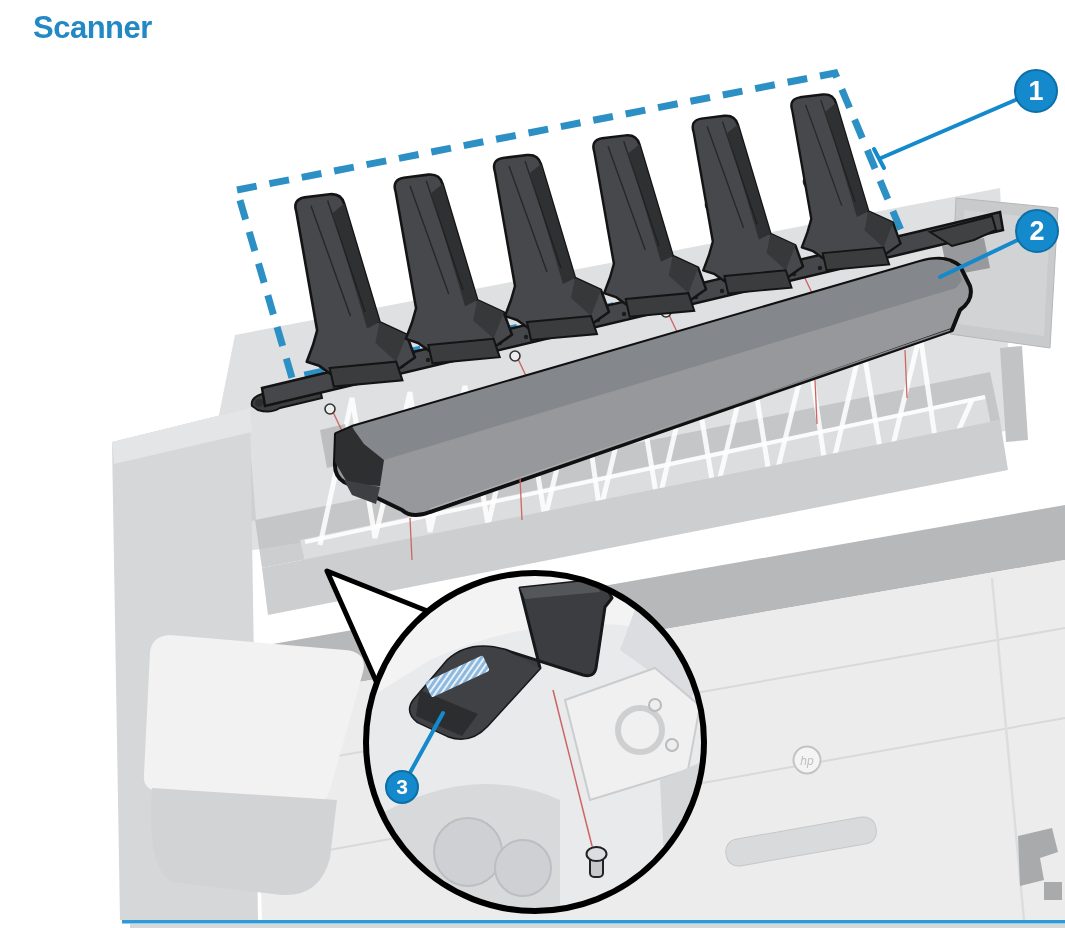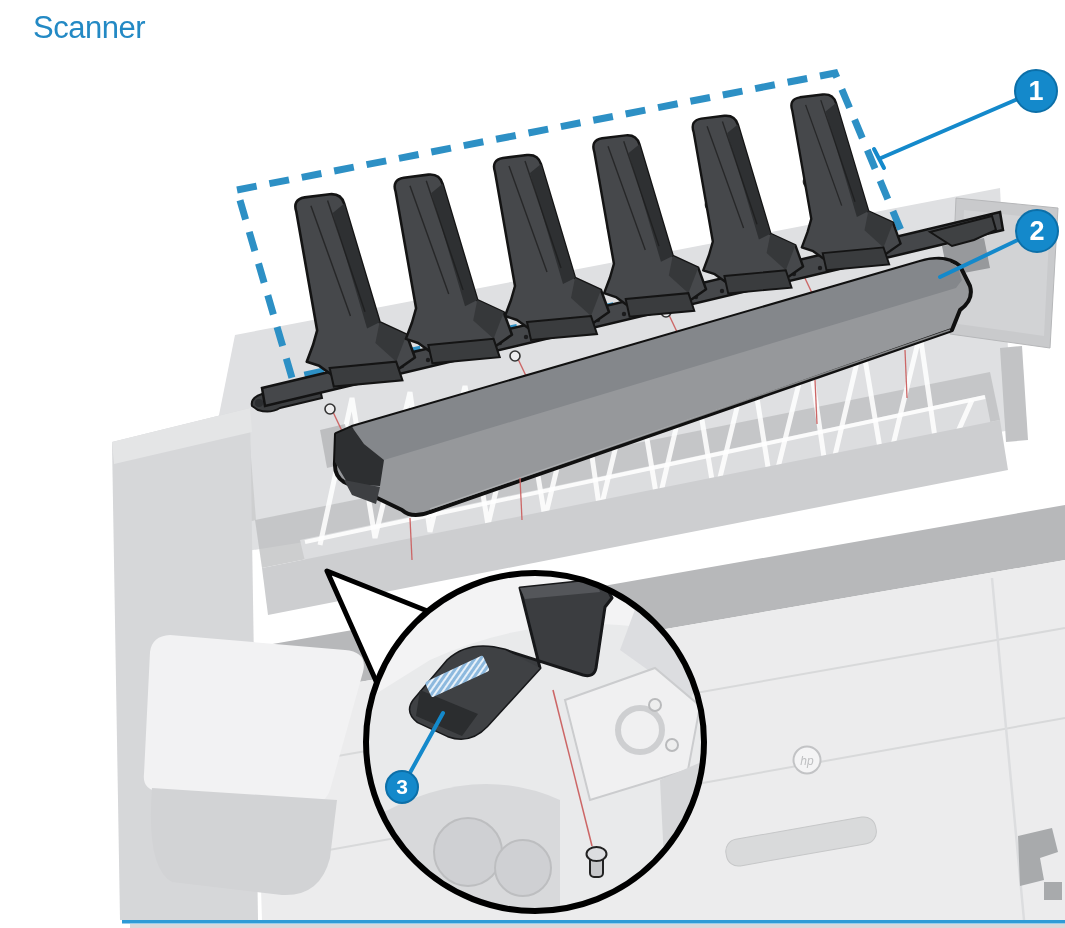--- a/index.html
+++ b/index.html
@@ -8,21 +8,21 @@
     width:1065px;height:928px;
     background:#ffffff;
     overflow:hidden;
     font-family:"Liberation Sans", sans-serif;
   }
   .page-title{
     position:absolute;
     left:33px;top:10px;
     margin:0;
     font-size:31px;
-    font-weight:400;
+    font-weight:700;
     letter-spacing:-0.5px;
     color:#2389c4;
     font-family:"Liberation Sans", sans-serif;
   }
   svg{position:absolute;left:0;top:0;}
   svg text{user-select:none;}
   .badge-num{
     font-family:"Liberation Sans", sans-serif;
     font-weight:bold;
     fill:#ffffff;

